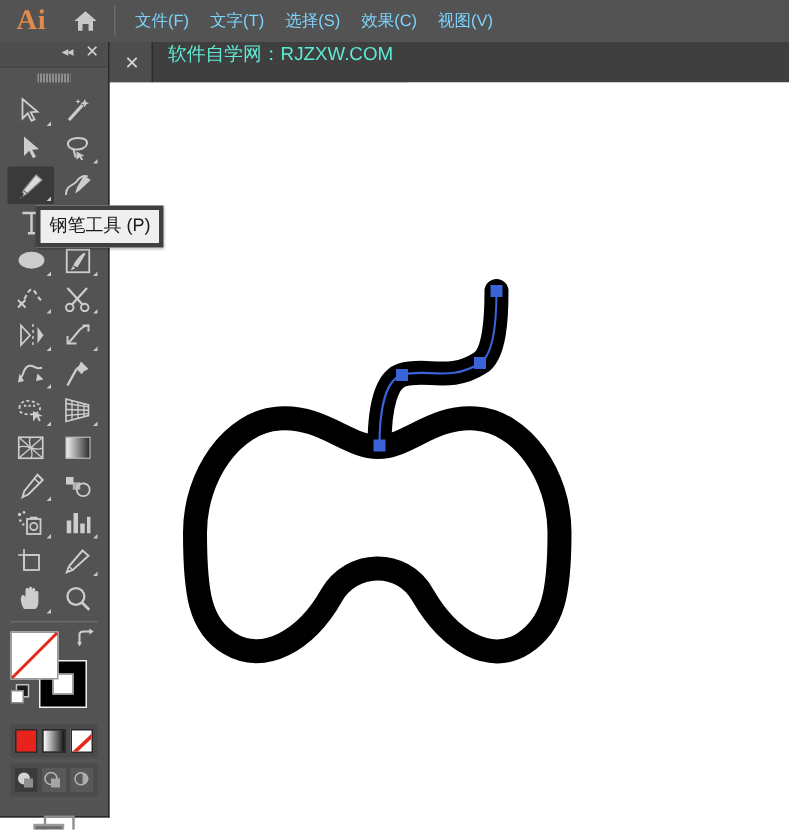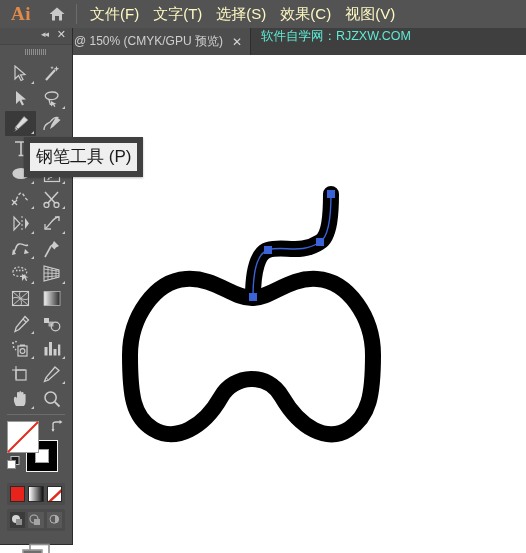--- a/index.html
+++ b/index.html
@@ -45,22 +45,22 @@
     align-items: center;
     justify-content: center;
   }
   #menubar-sep {
     width: 1px;
     height: 20px;
     background: #6b6b6b;
     margin: 0 6px 0 4px;
   }
   .menu-item {
-    color: #fef9c3;
-    font-size: 15px;
+    color: #7dd3fc;
+    font-size: 11px;
     padding: 0 7px;
     white-space: nowrap;
     line-height: 28px;
   }
 
   
   #tabbar {
     position: absolute;
     left: 0; top: 28px;
     width: 526px; height: 27px;
@@ -262,23 +262,23 @@
     align-items: center;
     justify-content: center;
     margin-top: 12px;
   }
 
   
   #tooltip {
     position: absolute;
     left: 24px; top: 137px;
     background: #efefef;
-    border: 6px solid #404040;
+    border: 3px solid #404040;
     color: #1a1a1a;
-    font-size: 17px;
+    font-size: 12px;
     padding: 2px 6px 3px 6px;
     white-space: nowrap;
     z-index: 40;
     box-shadow: 0 1px 2px rgba(0,0,0,0.28);
   }
 </style>
 </head>
 <body>
 
 <div id="app">
@@ -293,21 +293,20 @@
     <div id="menubar-sep"></div>
     <div class="menu-item">文件(F)</div>
     <div class="menu-item">文字(T)</div>
     <div class="menu-item">选择(S)</div>
     <div class="menu-item">效果(C)</div>
     <div class="menu-item">视图(V)</div>
   </div>
 
   <div id="tabbar">
     <div class="doctab active" style="padding-left:74px;">
-      <span>@ 150% (CMYK/GPU 预览)</span>
       <span class="tab-close">✕</span>
     </div>
     <div class="doctab2">
       <span>软件自学网：RJZXW.COM</span>
     </div>
   </div>
 
   <div id="canvas-area">
     <svg id="artwork" width="526" height="498" viewBox="0 0 526 498">
 

